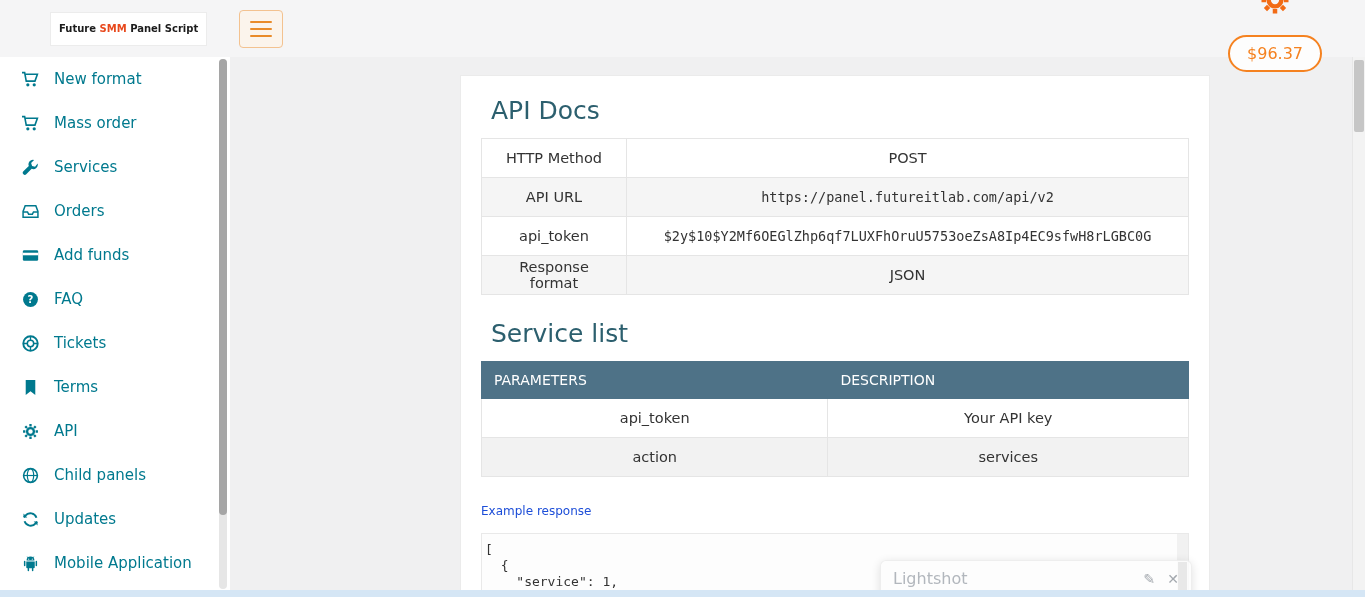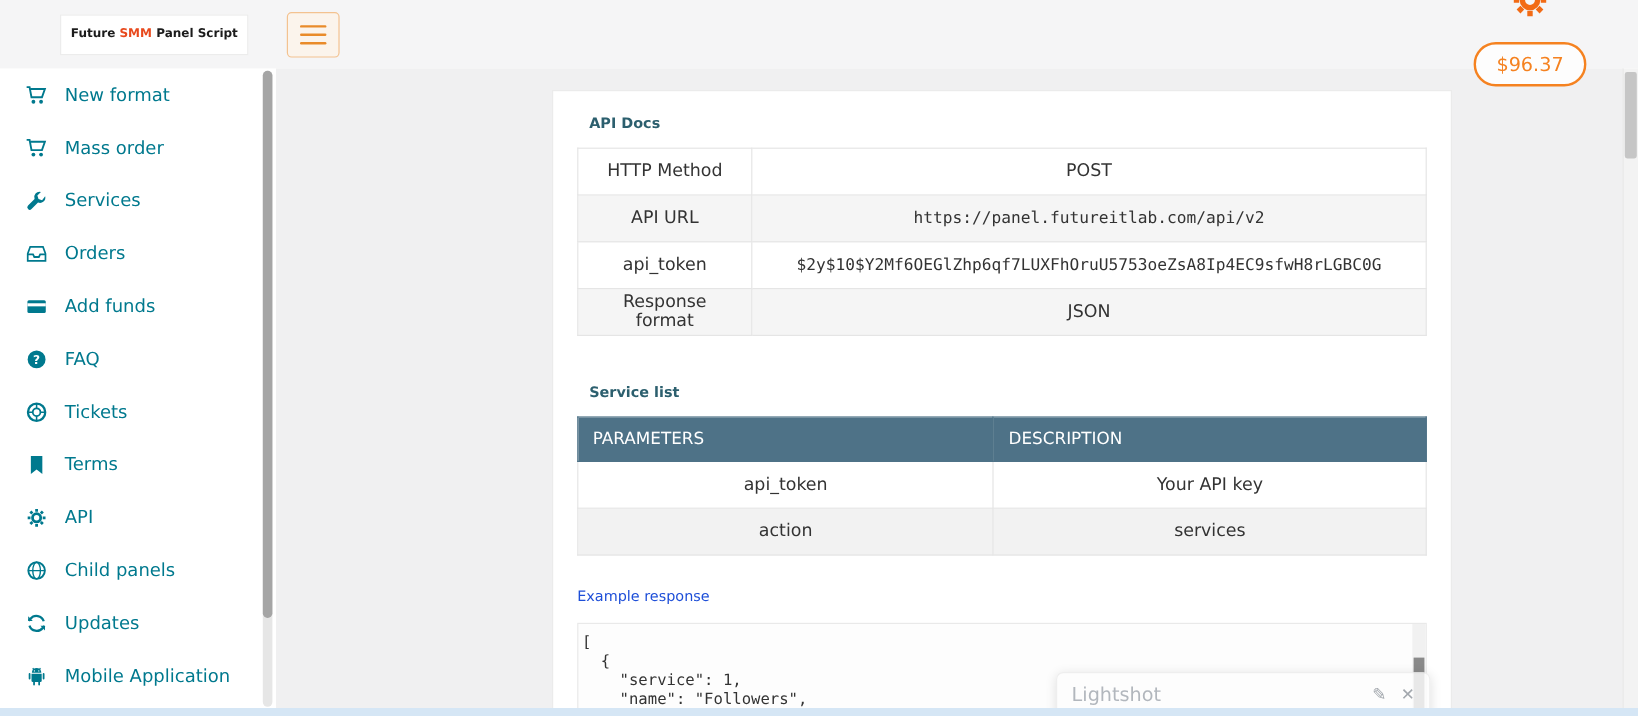--- a/index.html
+++ b/index.html
@@ -68,24 +68,24 @@
   
   .main{
     position:absolute; top:57px; left:230px; right:13px; bottom:0;
     background:#f0f0f1; overflow:hidden;
   }
   .card{
     margin:18px 0 0 230px; width:750px; background:#fff;
     border:1px solid #ebebeb; padding:20px 20px 40px 20px;
   }
   .section-title{
-    color:var(--heading); font-size:12px; font-weight:700;
+    color:var(--heading); font-size:25px; font-weight:400;
     margin:0 0 13px 10px;
   }
-  .section-title.second{ margin-top:40px; }
+  .section-title.second{ margin-top:24px; }
 
   table{ width:100%; border-collapse:collapse; font-size:14.5px; color:#333; }
   .api-table td{
     border:1px solid #e5e5e5; height:39px; text-align:center; padding:0 12px;
     background:#fff;
   }
   .api-table tr:nth-child(even) td{ background:#f5f5f5; }
   .api-table td.lbl{ width:145px; }
   .mono{ font-family:"DejaVu Sans Mono","Liberation Mono",monospace; font-size:13.5px;margin-top:34px; }
 

